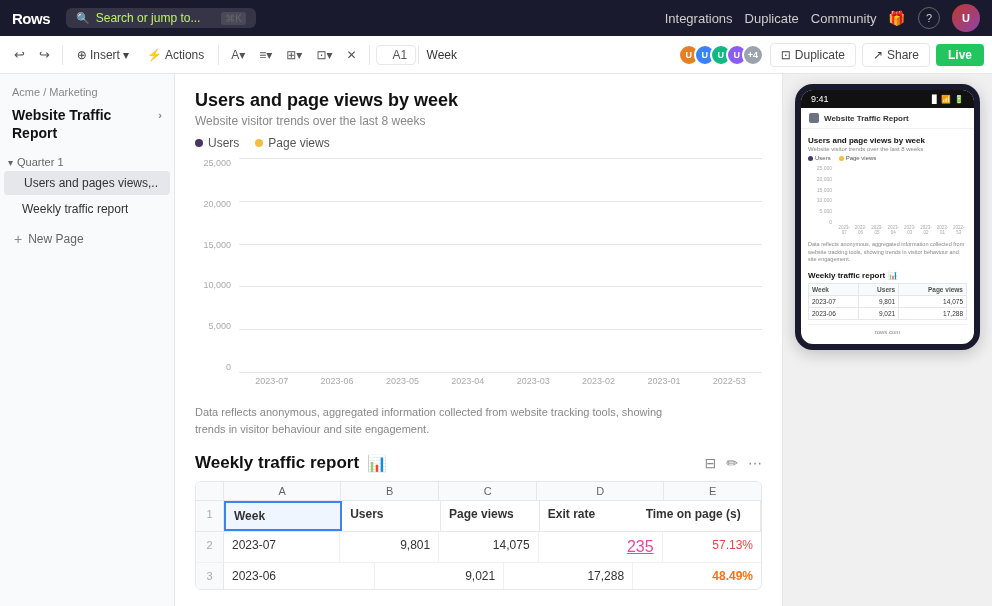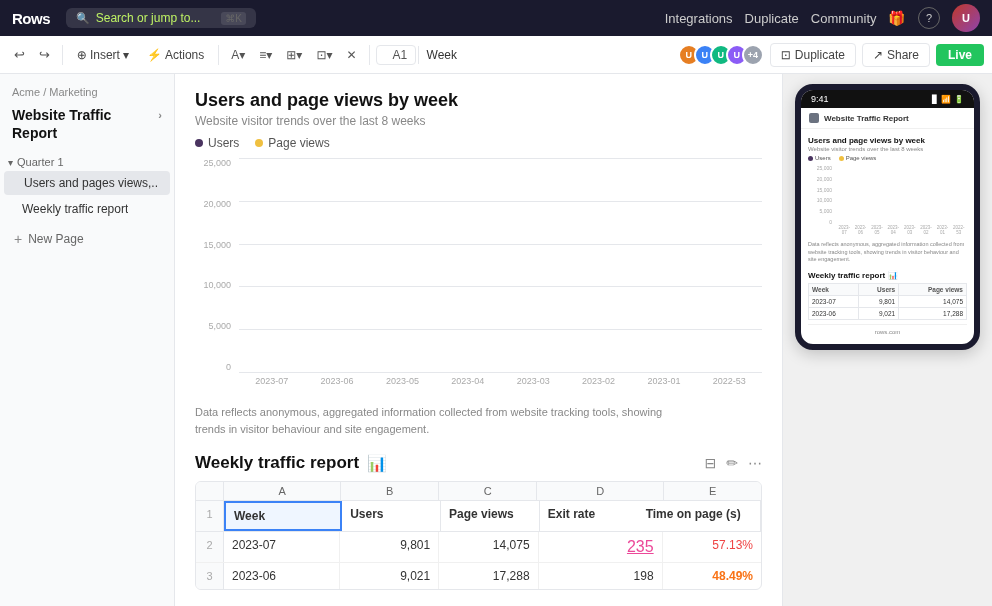--- a/index.html
+++ b/index.html
@@ -213,21 +213,20 @@
           <div style="flex:1;padding:6px 8px;font-size:12px;color:#333;border-right:1px solid #f0f0f0;text-align:right;cursor:pointer;">14,075</div>
           <div style="flex:1.3;padding:6px 8px;font-size:16px;color:#ec4899;border-right:1px solid #f0f0f0;text-align:right;cursor:pointer;text-decoration:underline;">235</div>
           <div style="flex:1;padding:6px 8px;font-size:12px;color:#ef4444;text-align:right;cursor:pointer;">57.13%</div>
         </div>
 
         <div style="display:flex;">
           <div style="width:28px;flex-shrink:0;text-align:center;font-size:11px;color:#aaa;padding:7px 0;border-right:1px solid #e5e7eb;background:#f9fafb;">3</div>
           <div style="flex:1.2;padding:6px 8px;font-size:12px;color:#333;border-right:1px solid #f0f0f0;cursor:pointer;">2023-06</div>
           <div style="flex:1;padding:6px 8px;font-size:12px;color:#333;border-right:1px solid #f0f0f0;text-align:right;cursor:pointer;">9,021</div>
           <div style="flex:1;padding:6px 8px;font-size:12px;color:#333;border-right:1px solid #f0f0f0;text-align:right;cursor:pointer;">17,288</div>
-          <div style="flex:1.3;padding:6px 8px;font-size:12px;color:#333;border-right:1px solid #f0f0f0;text-align:right;cursor:pointer;">198</div>
           <div style="flex:1;padding:6px 8px;font-size:12px;color:#f97316;text-align:right;cursor:pointer;font-weight:bold;">48.49%</div>
         </div>
       </div>
     </div>
   </div>
 
   <div style="width:210px;flex-shrink:0;border-left:1px solid #e5e7eb;background:#f0f0f0;display:flex;flex-direction:column;align-items:center;padding:10px;overflow-y:auto;">
     <div style="width:185px;background:#fff;border-radius:18px;border:6px solid #1a1a2e;box-shadow:0 4px 16px rgba(0,0,0,0.2);overflow:hidden;">
 
       <div style="background:#111;color:#fff;display:flex;justify-content:space-between;align-items:center;padding:4px 10px;font-size:9px;">

